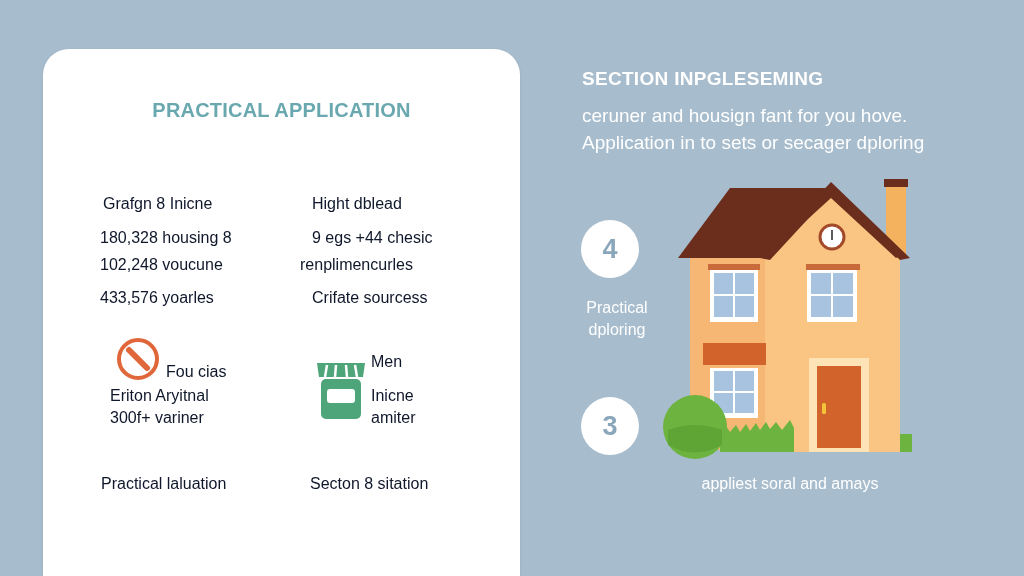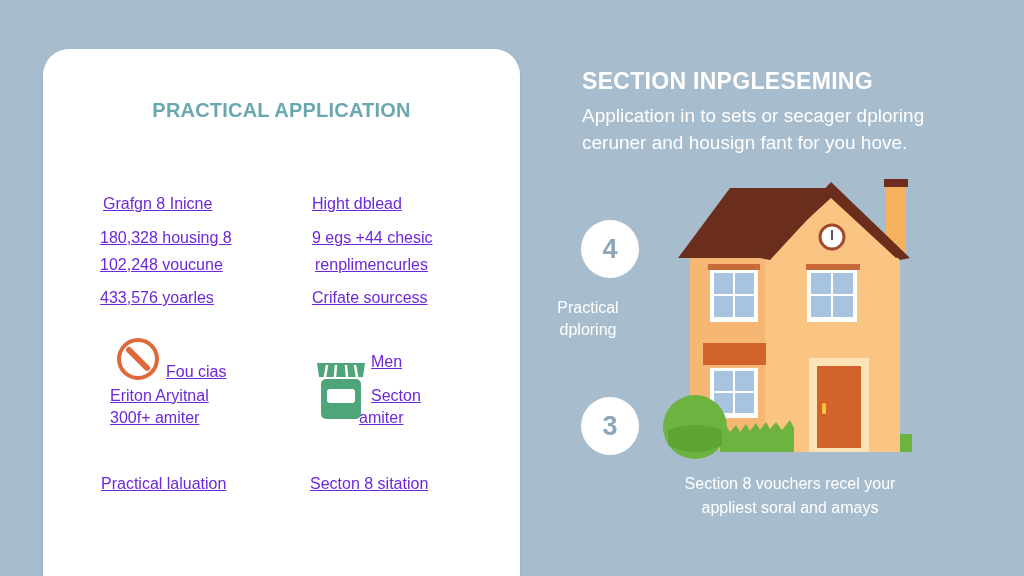--- a/index.html
+++ b/index.html
@@ -11,24 +11,24 @@
   }
   .card {
     position: absolute; left: 43px; top: 49px; width: 477px; height: 552px;
     background: #ffffff; border-radius: 26px;
     box-shadow: 0 1px 3px rgba(60,80,100,0.12);
   }
   .card-title {
     position: absolute; left: 0; right: 0; top: 50px; text-align: center;
     color: #6aa8b0; font-weight: bold; font-size: 20px; letter-spacing: 0.2px;
   }
-  .txt { position: absolute; color: #6d28d9; font-size: 16px; white-space: nowrap; text-decoration: underline; }
+  .txt { position: absolute; color: #0f172a; font-size: 16px; white-space: nowrap; }
   .right-title {
     position: absolute; left: 582px; top: 68px; color: #ffffff;
-    font-weight: bold; font-size: 23px; letter-spacing: 0.3px;
+    font-weight: bold; font-size: 19px; letter-spacing: 0.3px;
   }
   .right-desc {
     position: absolute; left: 582px; top: 102px; color: #ffffff;
     font-size: 19px; line-height: 27px;
   }
   .circle-num {
     position: absolute; width: 58px; height: 58px; border-radius: 50%;
     background: #ffffff; color: #8aa6bb; font-weight: bold; font-size: 27px;
     display: flex; align-items: center; justify-content: center;
   }
@@ -48,58 +48,58 @@
 <div class="card">
   <div class="card-title">PRACTICAL APPLICATION</div>
 
   <div class="txt" style="left:60px;top:146px;">Grafgn 8 Inicne</div>
   <div class="txt" style="left:57px;top:180px;">180,328 housing 8</div>
   <div class="txt" style="left:57px;top:207px;">102,248 voucune</div>
   <div class="txt" style="left:57px;top:240px;">433,576 yoarles</div>
 
   <div class="txt" style="left:269px;top:146px;">Hight dblead</div>
   <div class="txt" style="left:269px;top:180px;">9 egs +44 chesic</div>
-  <div class="txt" style="left:272px;top:207px;">renplimencurles</div>
+  <div class="txt" style="left:257px;top:207px;">renplimencurles</div>
   <div class="txt" style="left:269px;top:240px;">Crifate sourcess</div>
 
   <svg style="left:72px;top:287px;" width="46" height="46" viewBox="0 0 46 46">
     <circle cx="23" cy="23" r="19" fill="none" stroke="#e0673a" stroke-width="4"></circle>
     <line x1="14" y1="14" x2="32" y2="32" stroke="#e0673a" stroke-width="6" stroke-linecap="round"></line>
   </svg>
   <div class="txt" style="left:123px;top:314px;">Fou cias</div>
   <div class="txt" style="left:67px;top:338px;text-align:right;">Eriton Aryitnal</div>
-  <div class="txt" style="left:67px;top:360px;">300f+ amiter</div>
+  <div class="txt" style="left:67px;top:360px;">300f+ variner</div>
 
   <svg style="left:272px;top:312px;" width="52" height="60" viewBox="0 0 52 60">
     <path d="M2 2 L50 2 L48 16 L4 16 Z" fill="#4fa57a"></path>
     <g stroke="#ffffff" stroke-width="2.5">
       <line x1="12" y1="4" x2="10" y2="16"></line>
       <line x1="21" y1="4" x2="20" y2="16"></line>
       <line x1="31" y1="4" x2="32" y2="16"></line>
       <line x1="40" y1="4" x2="42" y2="16"></line>
     </g>
     <rect x="6" y="18" width="40" height="40" rx="5" fill="#4fa57a"></rect>
     <rect x="12" y="28" width="28" height="14" rx="3" fill="#ffffff"></rect>
   </svg>
   <div class="txt" style="left:328px;top:304px;">Men</div>
-  <div class="txt" style="left:328px;top:338px;">Secton</div>
-  <div class="txt" style="left:316px;top:360px;text-align:center;">amiter</div>
+  <div class="txt" style="left:328px;top:338px;">Inicne</div>
+  <div class="txt" style="left:328px;top:360px;text-align:center;">amiter</div>
 
   <div class="txt" style="left:58px;top:426px;text-align:right;">Practical laluation</div>
   <div class="txt" style="left:267px;top:426px;">Secton 8 sitation</div>
 </div>
 
 <div class="right-title">SECTION INPGLESEMING</div>
 <div class="right-desc">
+  <div>ceruner and housign fant for you hove.</div>
   <div>Application in to sets or secager dploring</div>
-  <div>ceruner and housign fant for you hove.</div>
 </div>
 
 <div class="circle-num" style="left:581px;top:220px;">4</div>
-<div class="side-label" style="left:543px;width:90px;top:297px;">
+<div class="side-label" style="left:572px;width:90px;top:297px;">
   <div>Practical</div>
   <div>dploring</div>
 </div>
 <div class="circle-num" style="left:581px;top:397px;">3</div>
 
 <svg style="left:660px;top:170px;" width="260" height="290" viewBox="0 0 260 290">
 
   <rect x="226" y="14" width="20" height="70" fill="#f5b25e"></rect>
   <rect x="224" y="9" width="24" height="8" fill="#6b2e1d"></rect>
 
@@ -141,15 +141,14 @@
 
   <path d="M60 282 L60 262 L66 256 L70 262 L76 255 L80 262 L86 254 L90 261 L96 253 L100 260 L106 252 L110 259 L116 252 L122 260 L130 250 L134 258 L134 282 Z" fill="#6db33f"></path>
 
   <rect x="240" y="264" width="12" height="18" fill="#6db33f"></rect>
 
   <circle cx="35" cy="257" r="32" fill="#6db33f"></circle>
   <path d="M8 260 Q35 250 62 260 L62 275 Q35 290 8 275 Z" fill="#5ea535"></path>
 </svg>
 
 <div class="bottom-caption">
-  <div>Section 8 vouchers recel your</div>
   <div>appliest soral and amays</div>
 </div>
 
 </body></html>

